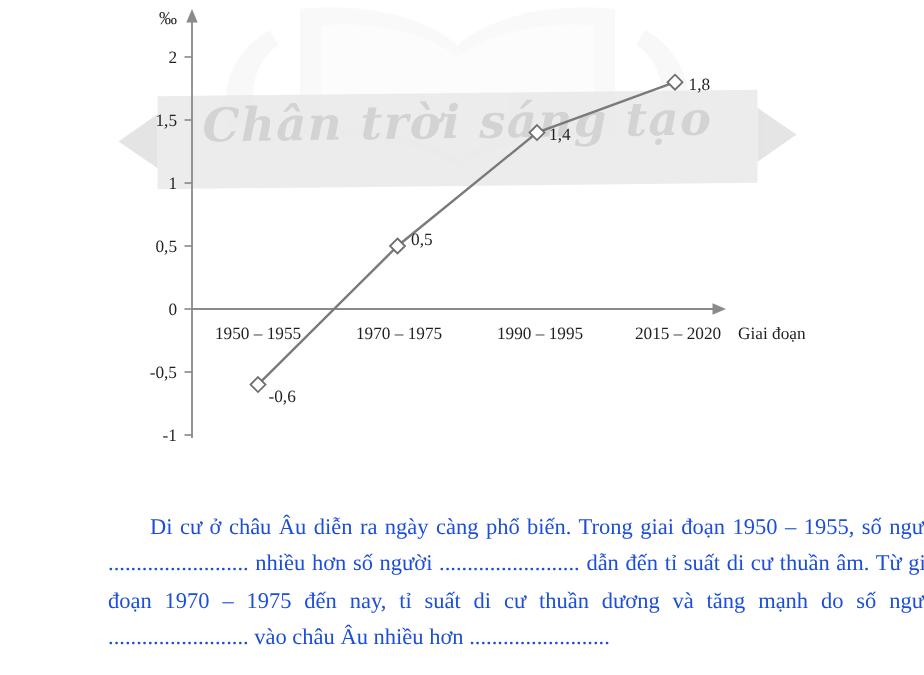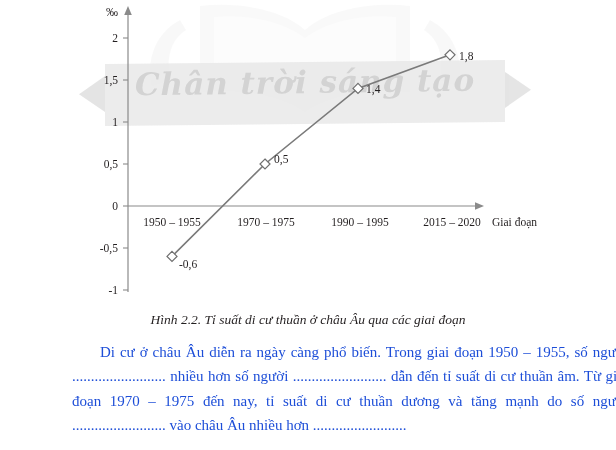--- a/index.html
+++ b/index.html
@@ -198,19 +198,18 @@
 
       <g font-family="Liberation Serif, serif" font-size="11.5" fill="#231f20">
         <text x="179" y="268">-0,6</text>
         <text x="274" y="163">0,5</text>
         <text x="366" y="93">1,4</text>
         <text x="459" y="60">1,8</text>
       </g>
     </svg>
   </div>
 
-  <div class="caption">Hình 2.2. Tỉ suất di cư thuần ở châu Âu qua các giai đoạn</div>
 
   <div class="body-text">
     <p>Di cư ở châu Âu diễn ra ngày càng phổ biến. Trong giai đoạn 1950 – 1955, số người ......................... nhiều hơn số người ......................... dẫn đến tỉ suất di cư thuần âm. Từ giai đoạn 1970 – 1975 đến nay, tỉ suất di cư thuần dương và tăng mạnh do số người ......................... vào châu Âu nhiều hơn .........................</p>
   </div>
 
 </div>
 
 </body></html>

